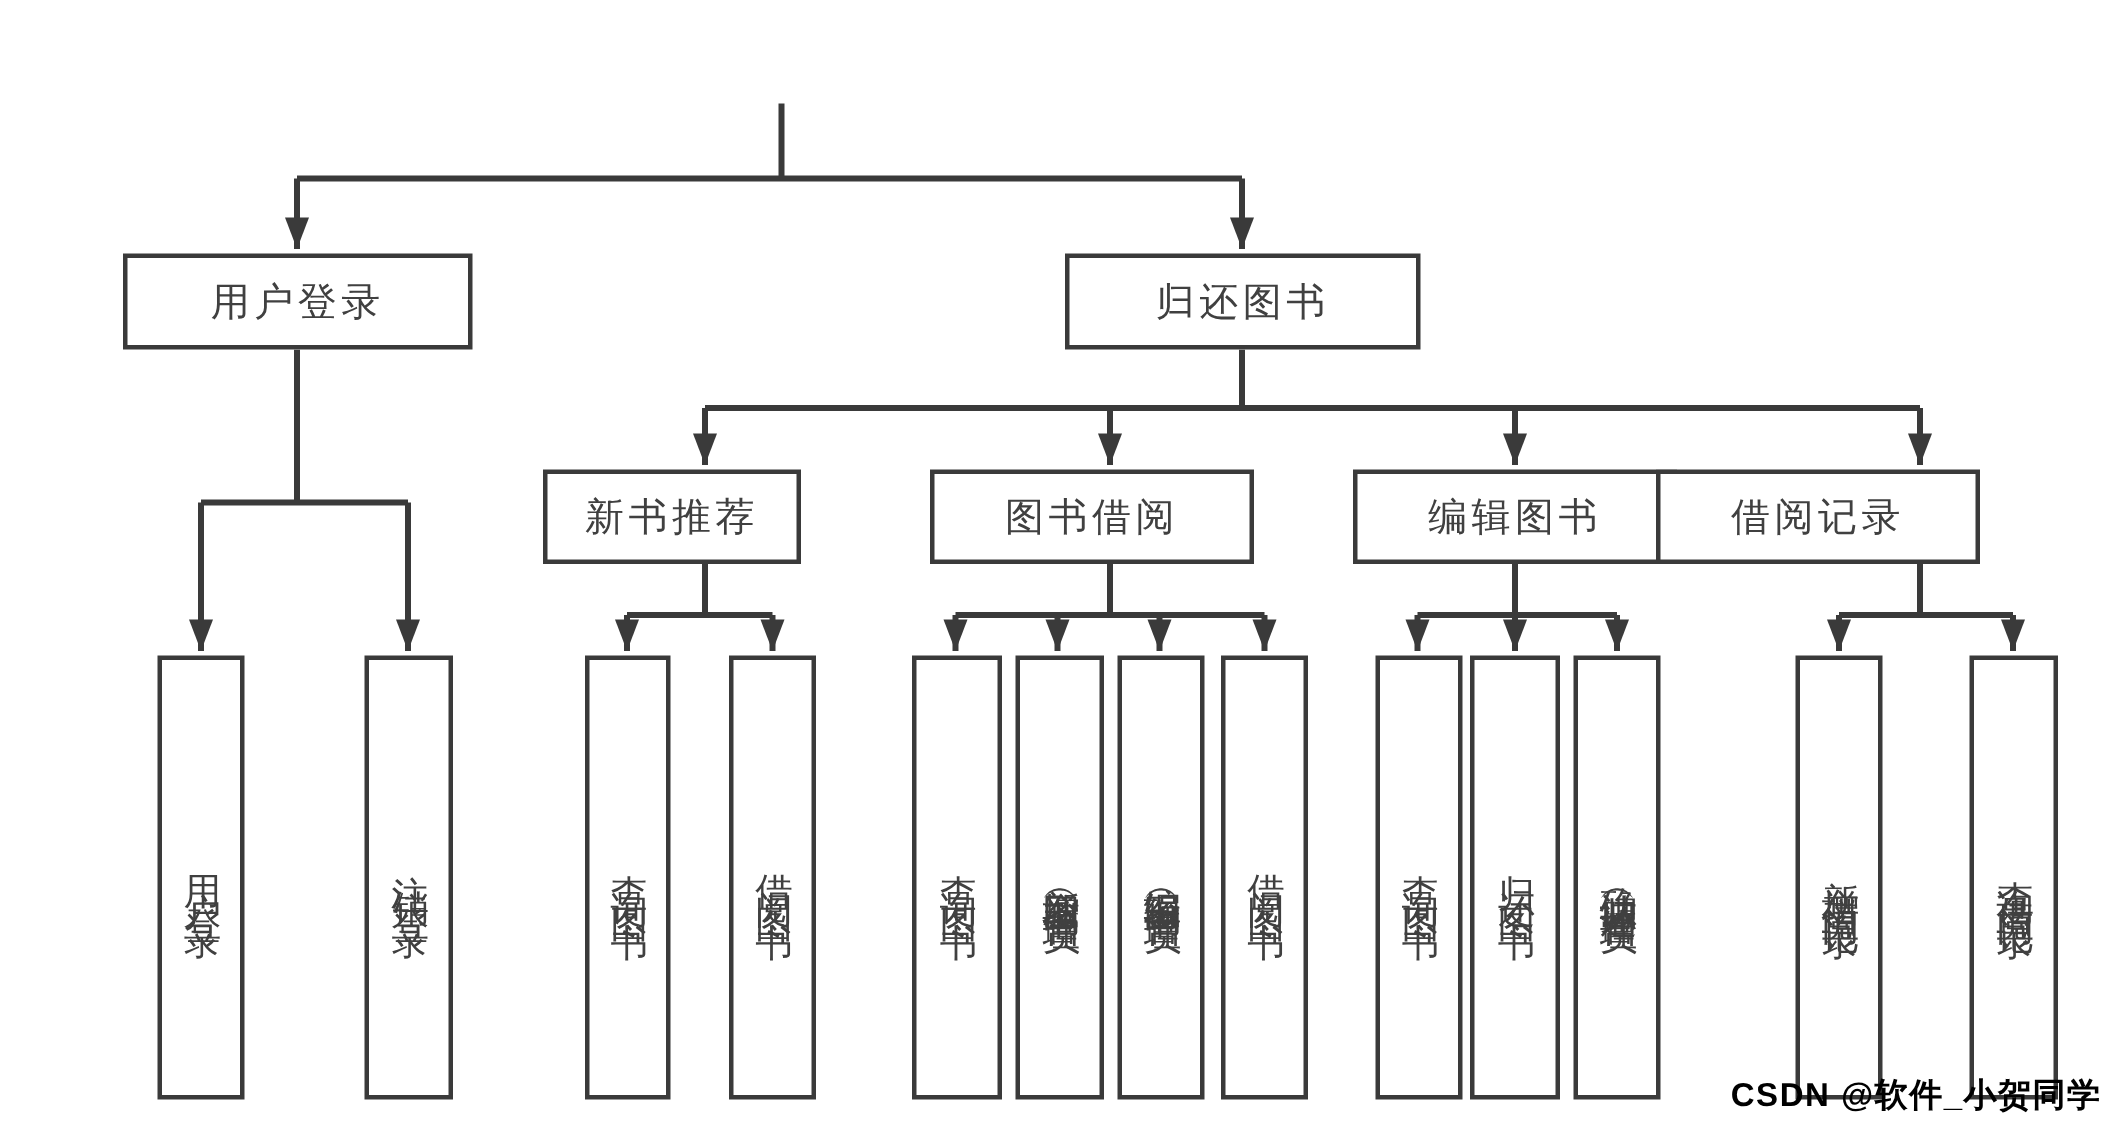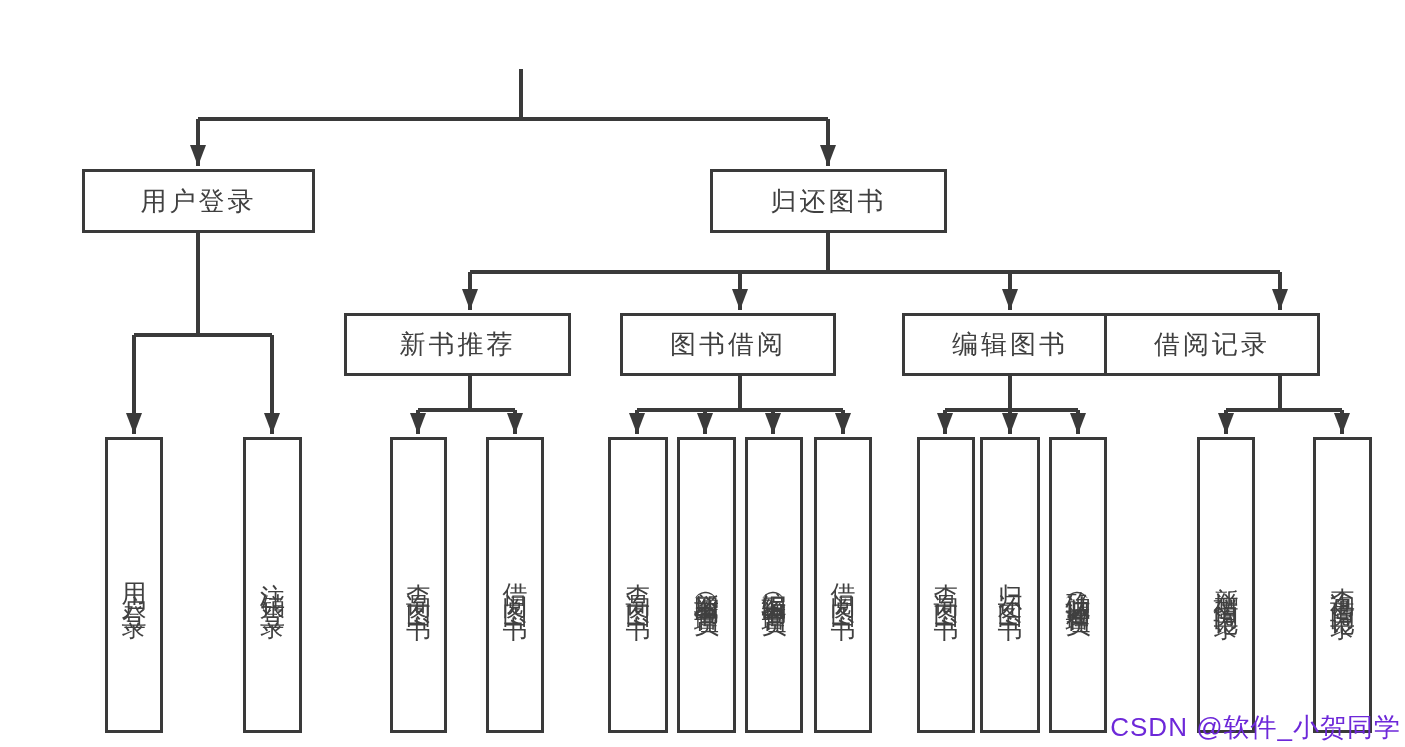--- a/index.html
+++ b/index.html
@@ -27,25 +27,26 @@
     font-size:25px;
     line-height:1;
     white-space:nowrap;
   }
   .vnode.normal span{letter-spacing:11px;}
   .vnode.medium span{letter-spacing:6px;}
   .vnode.tight  span{letter-spacing:3px;}
   .watermark{
     position:absolute;
     right:4px;bottom:2px;
-    font-size:26px;
-    color:#6d28d9;
+    font-size:22px;
+    color:#000000;
     letter-spacing:1px;
     z-index:3;
     white-space:nowrap;
+    font-weight:bold;
   }
 </style>
 </head>
 <body>
 
 <div class="canvas">
 
   <svg class="wires" width="1405" height="747" viewBox="0 0 1405 747">
     <defs>
       <marker id="arrow" markerUnits="userSpaceOnUse" markerWidth="22" markerHeight="18" refX="21" refY="8" orient="auto" overflow="visible">
@@ -90,21 +91,21 @@
   </svg>
 
 
   <div class="node hnode" style="left:82px;top:169px;width:233px;height:64px;">
     <span>用户登录</span>
   </div>
   <div class="node hnode" style="left:710px;top:169px;width:237px;height:64px;">
     <span>归还图书</span>
   </div>
 
-  <div class="node hnode" style="left:344px;top:313px;width:227px;height:63px;">
+  <div class="node hnode" style="left:362px;top:313px;width:172px;height:63px;">
     <span>新书推荐</span>
   </div>
   <div class="node hnode" style="left:620px;top:313px;width:216px;height:63px;">
     <span>图书借阅</span>
   </div>
   <div class="node hnode" style="left:902px;top:313px;width:216px;height:63px;">
     <span>编辑图书</span>
   </div>
   <div class="node hnode" style="left:1104px;top:313px;width:216px;height:63px;">
     <span>借阅记录</span>

